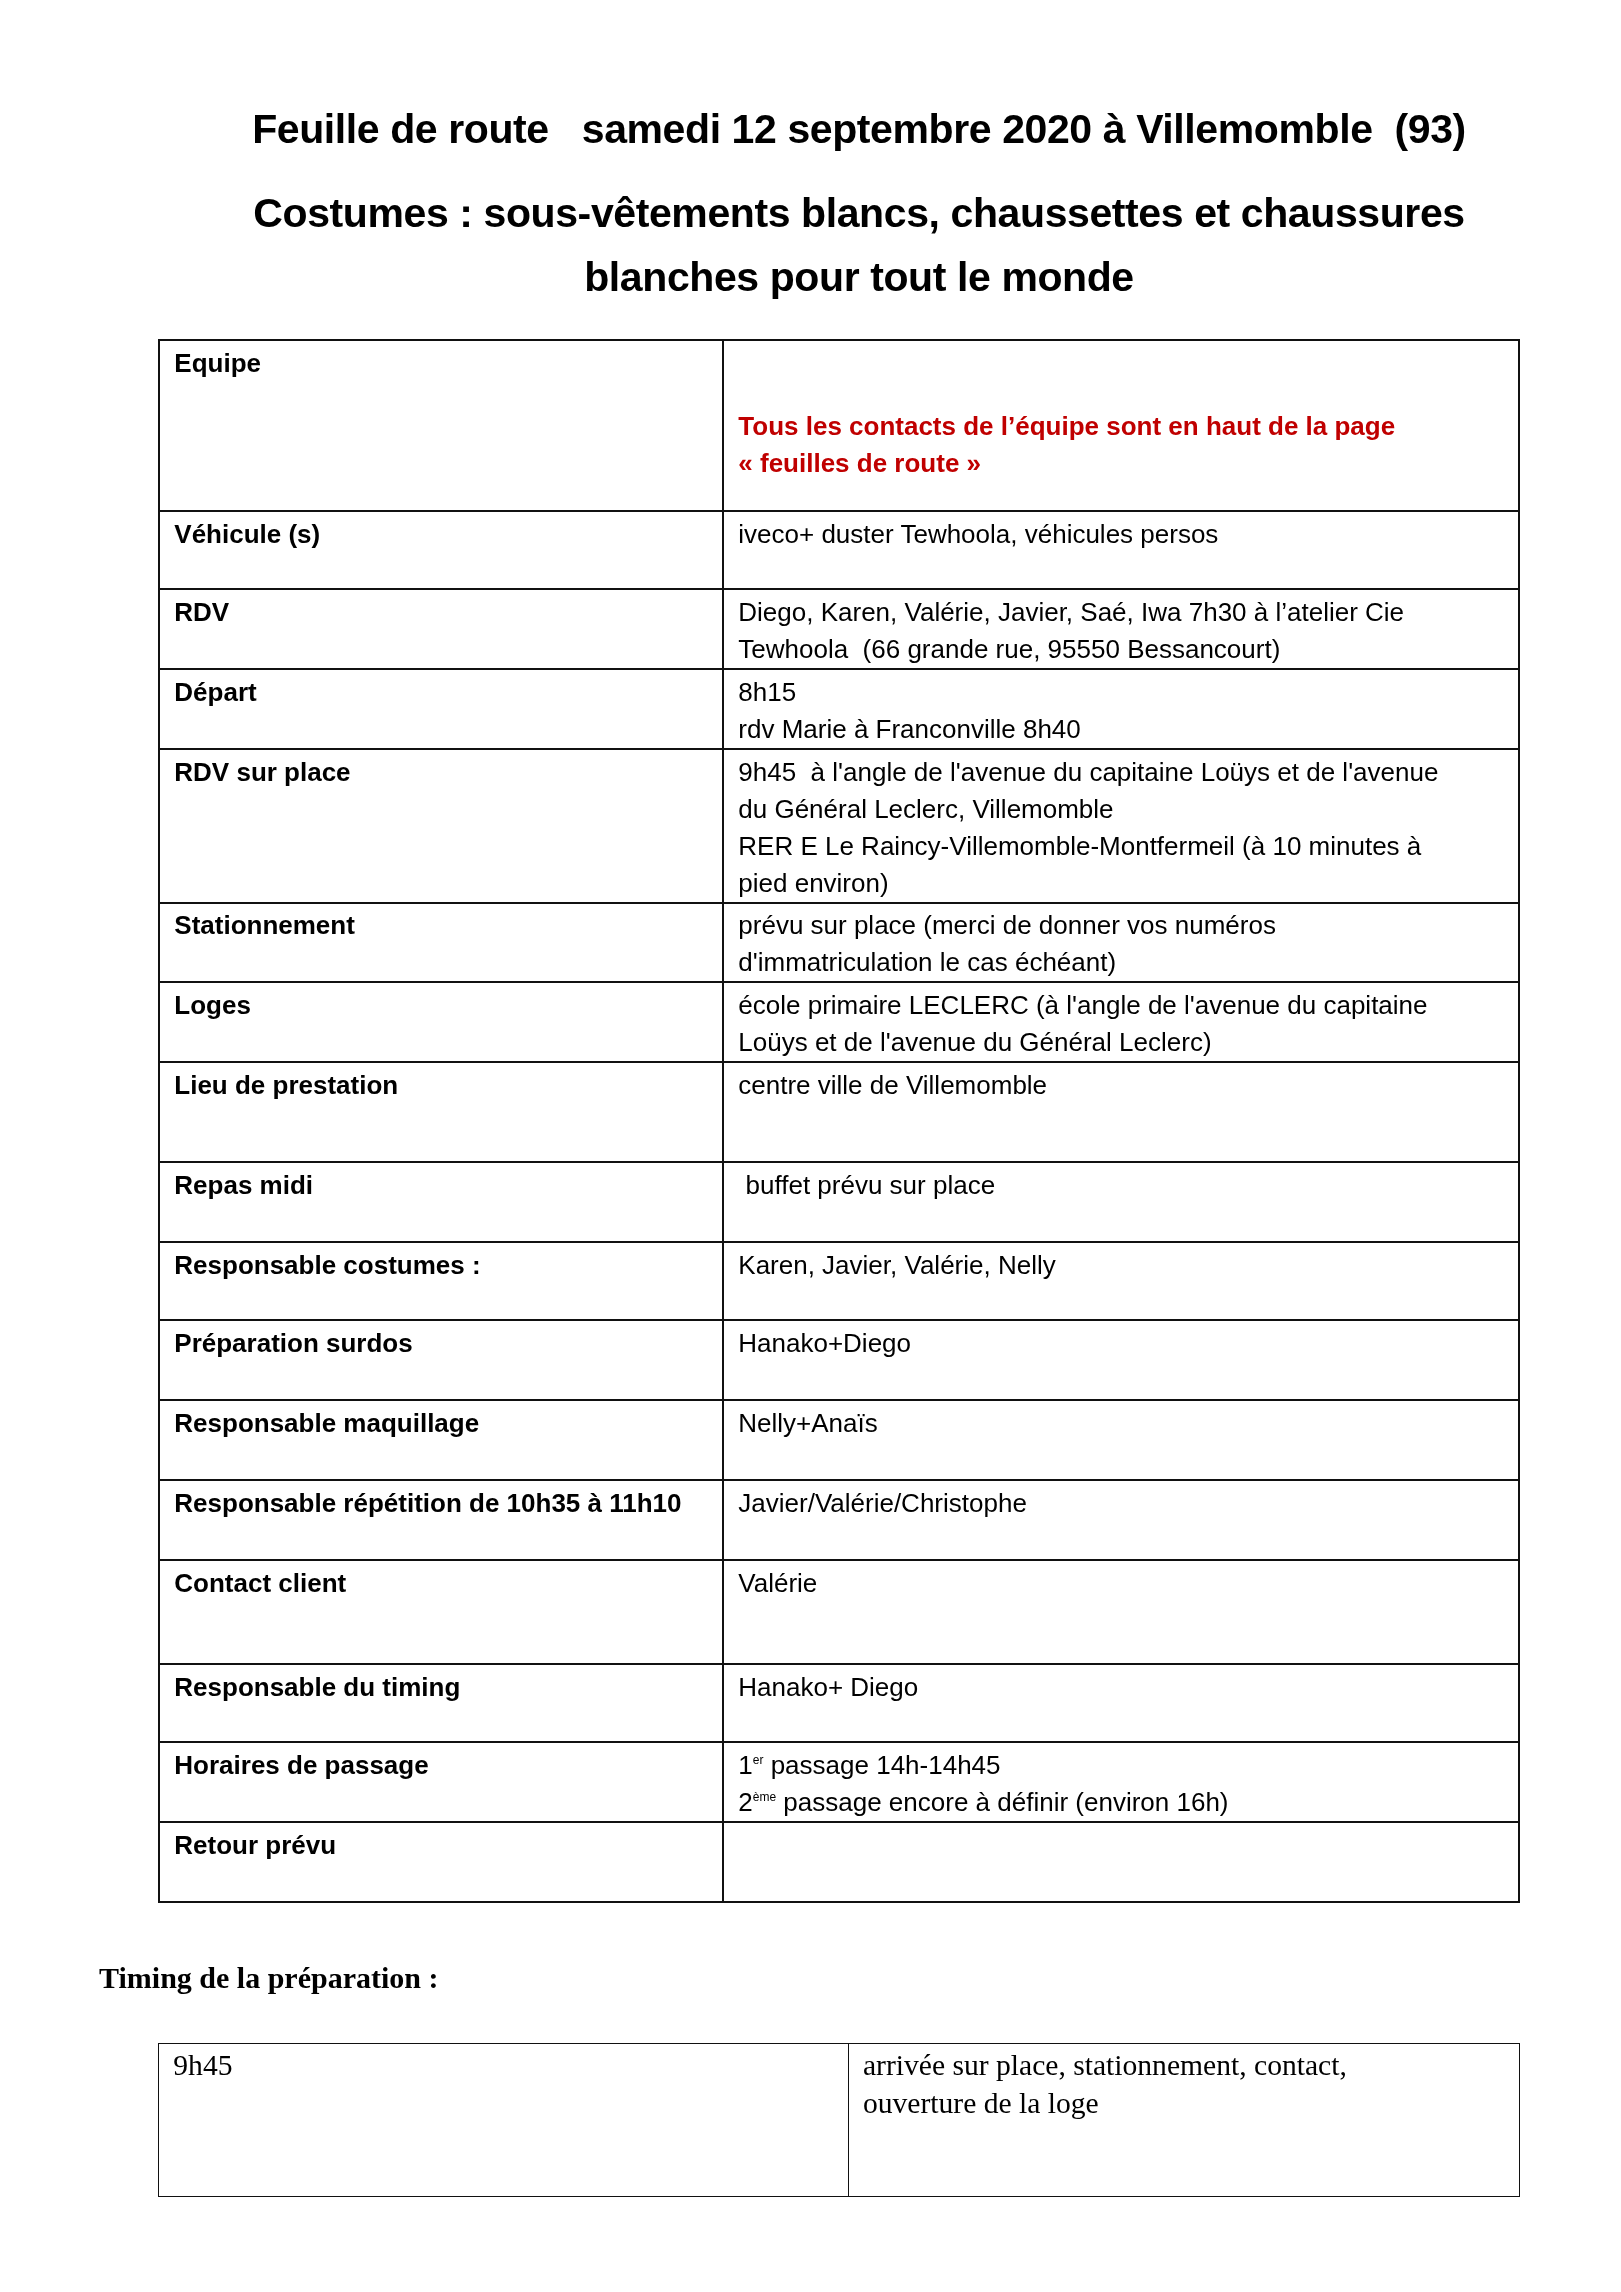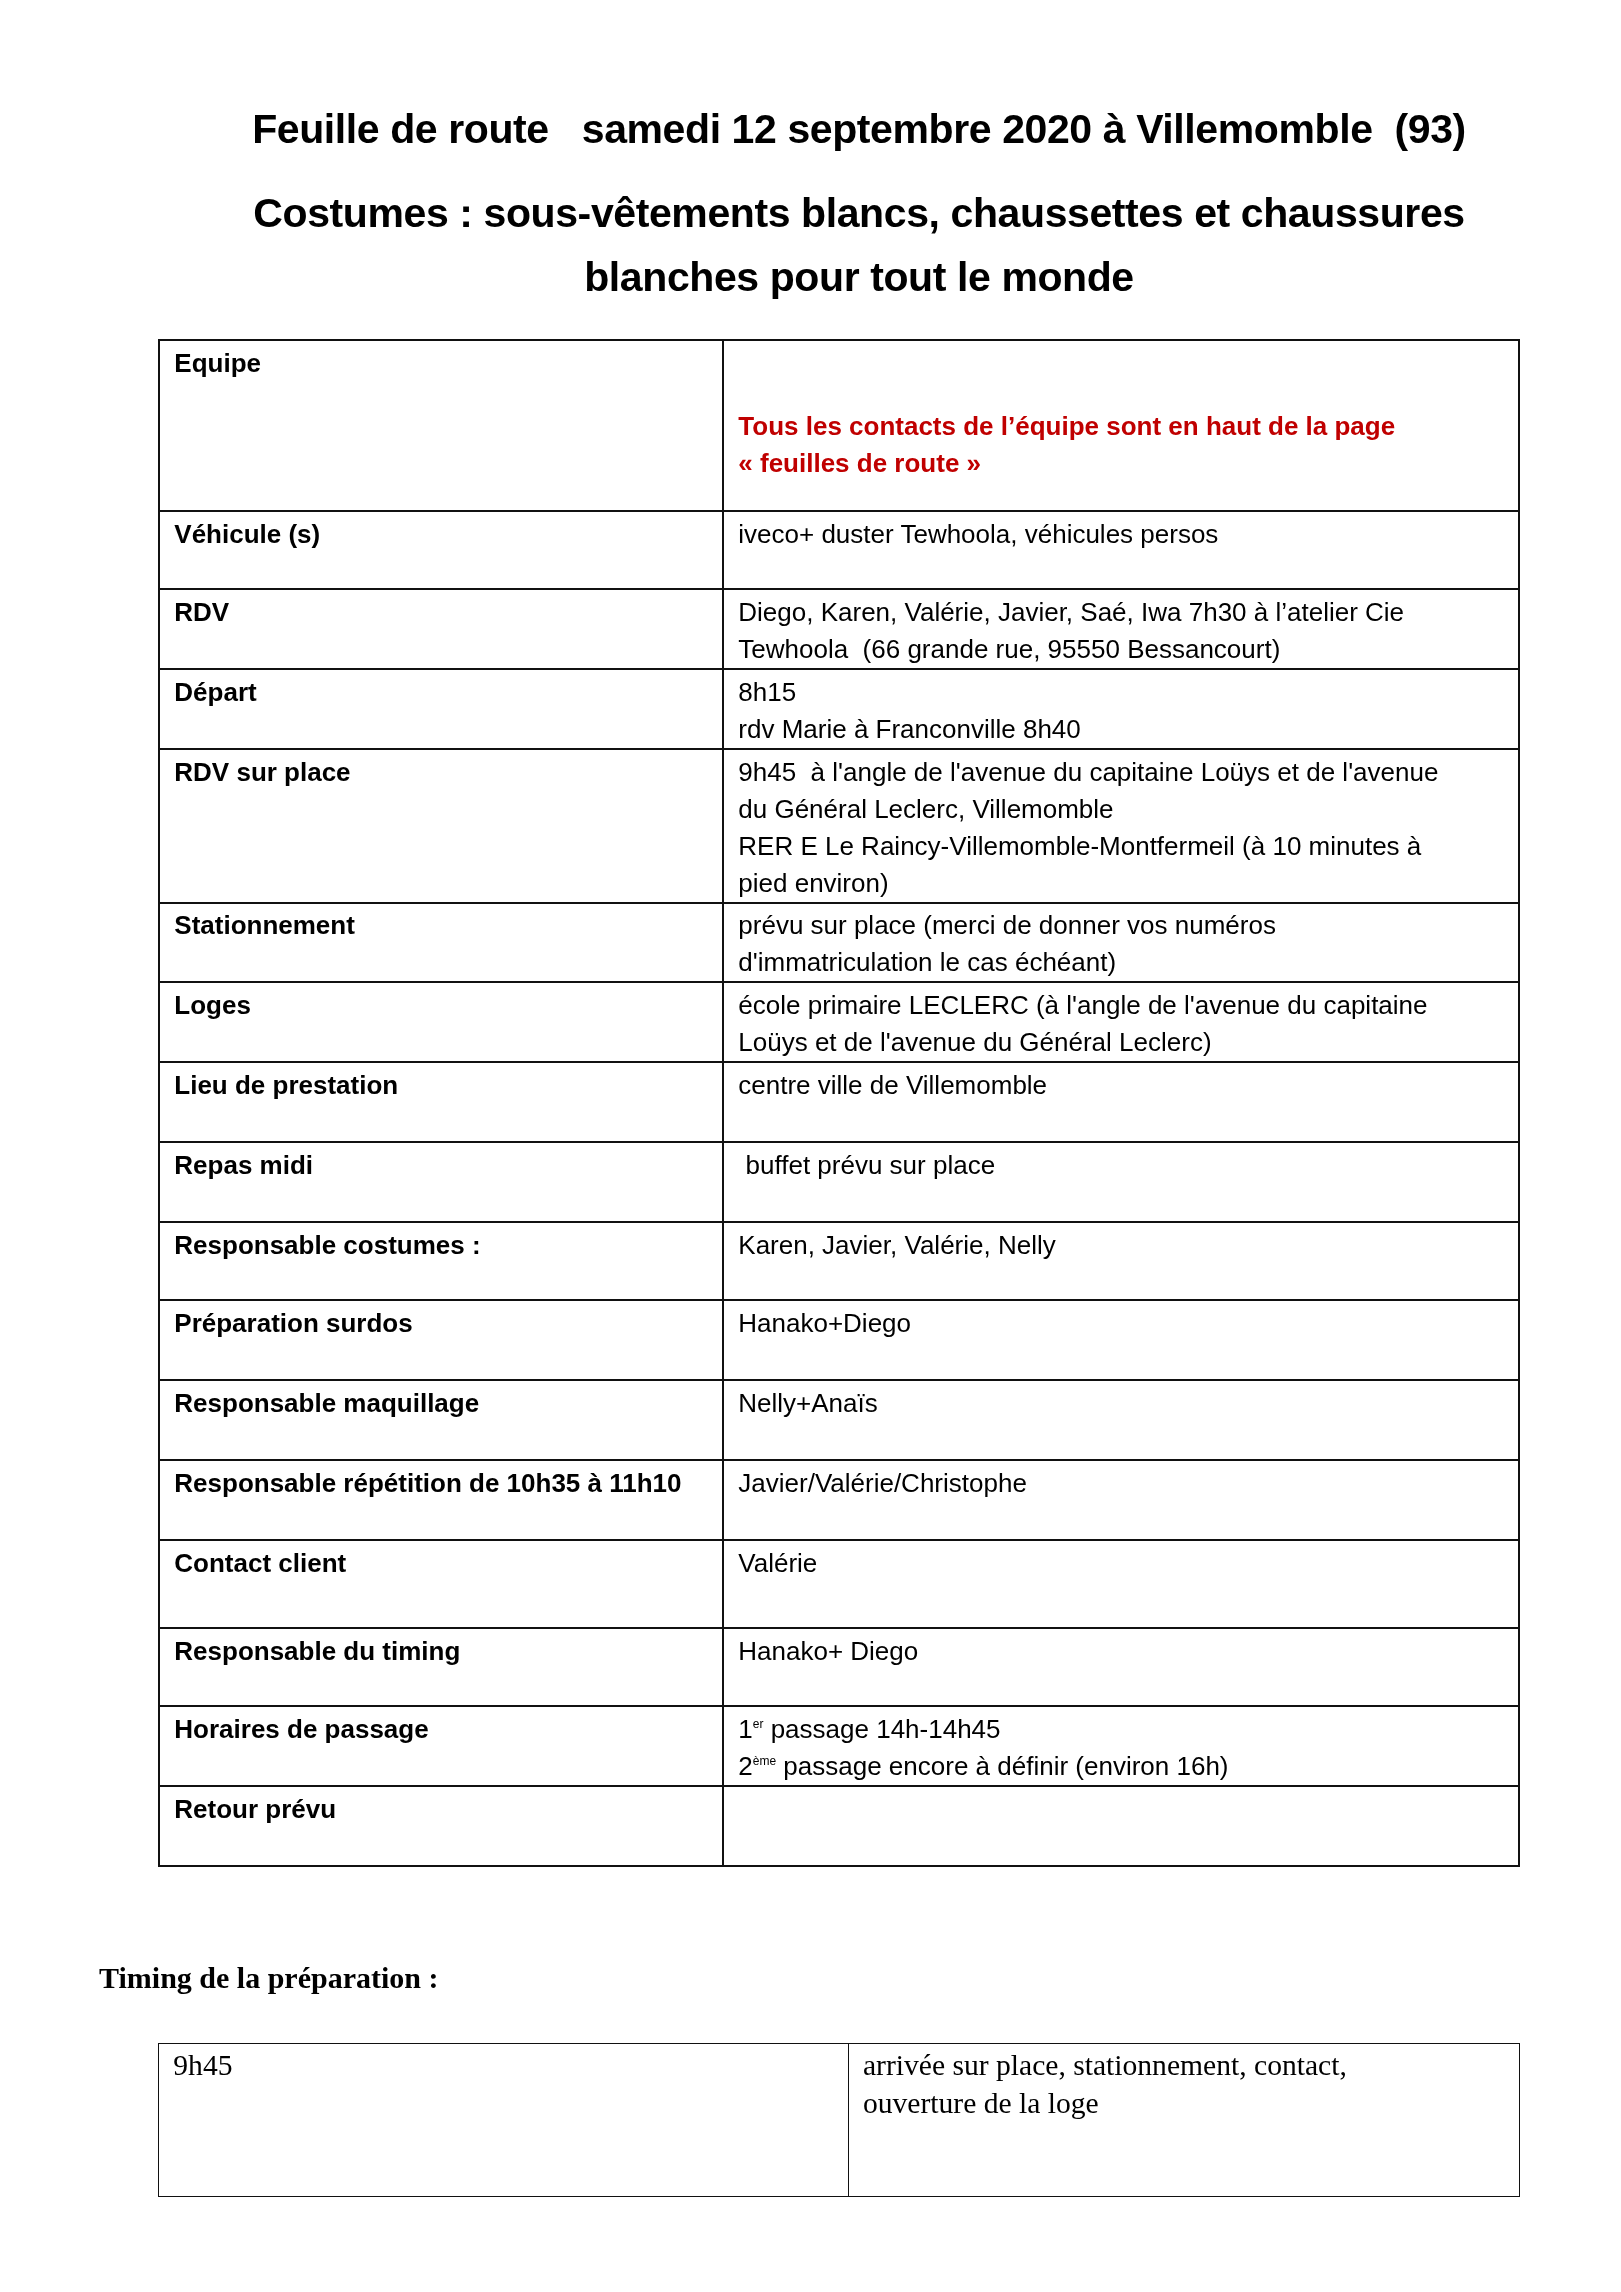--- a/index.html
+++ b/index.html
@@ -72,21 +72,21 @@
           <div style="white-space: pre;">d'immatriculation le cas échéant)</div>
         </td>
       </tr>
       <tr style="height: 80px; margin-left: 37px;">
         <td class="lbl">Loges</td>
         <td class="val">
           <div style="white-space: pre;">école primaire LECLERC (à l'angle de l'avenue du capitaine</div>
           <div style="white-space: pre;">Loüys et de l'avenue du Général Leclerc)</div>
         </td>
       </tr>
-      <tr style="height: 80px;">
+      <tr style="height: 100px;">
         <td class="lbl">Lieu de prestation</td>
         <td class="val">
           <div style="white-space: pre;">centre ville de Villemomble</div>
         </td>
       </tr>
       <tr style="height: 80px;">
         <td class="lbl">Repas midi</td>
         <td class="val">
           <div style="white-space: pre;"> buffet prévu sur place</div>
         </td>
@@ -108,21 +108,21 @@
         <td class="val">
           <div style="white-space: pre;">Nelly+Anaïs</div>
         </td>
       </tr>
       <tr style="height: 80px;">
         <td class="lbl">Responsable répétition de 10h35 à 11h10</td>
         <td class="val">
           <div style="white-space: pre;">Javier/Valérie/Christophe</div>
         </td>
       </tr>
-      <tr style="height: 88px;">
+      <tr style="height: 104px;">
         <td class="lbl">Contact client</td>
         <td class="val">
           <div style="white-space: pre;">Valérie</div>
         </td>
       </tr>
       <tr style="height: 78px;">
         <td class="lbl">Responsable du timing</td>
         <td class="val">
           <div style="white-space: pre;">Hanako+ Diego</div>
         </td>

